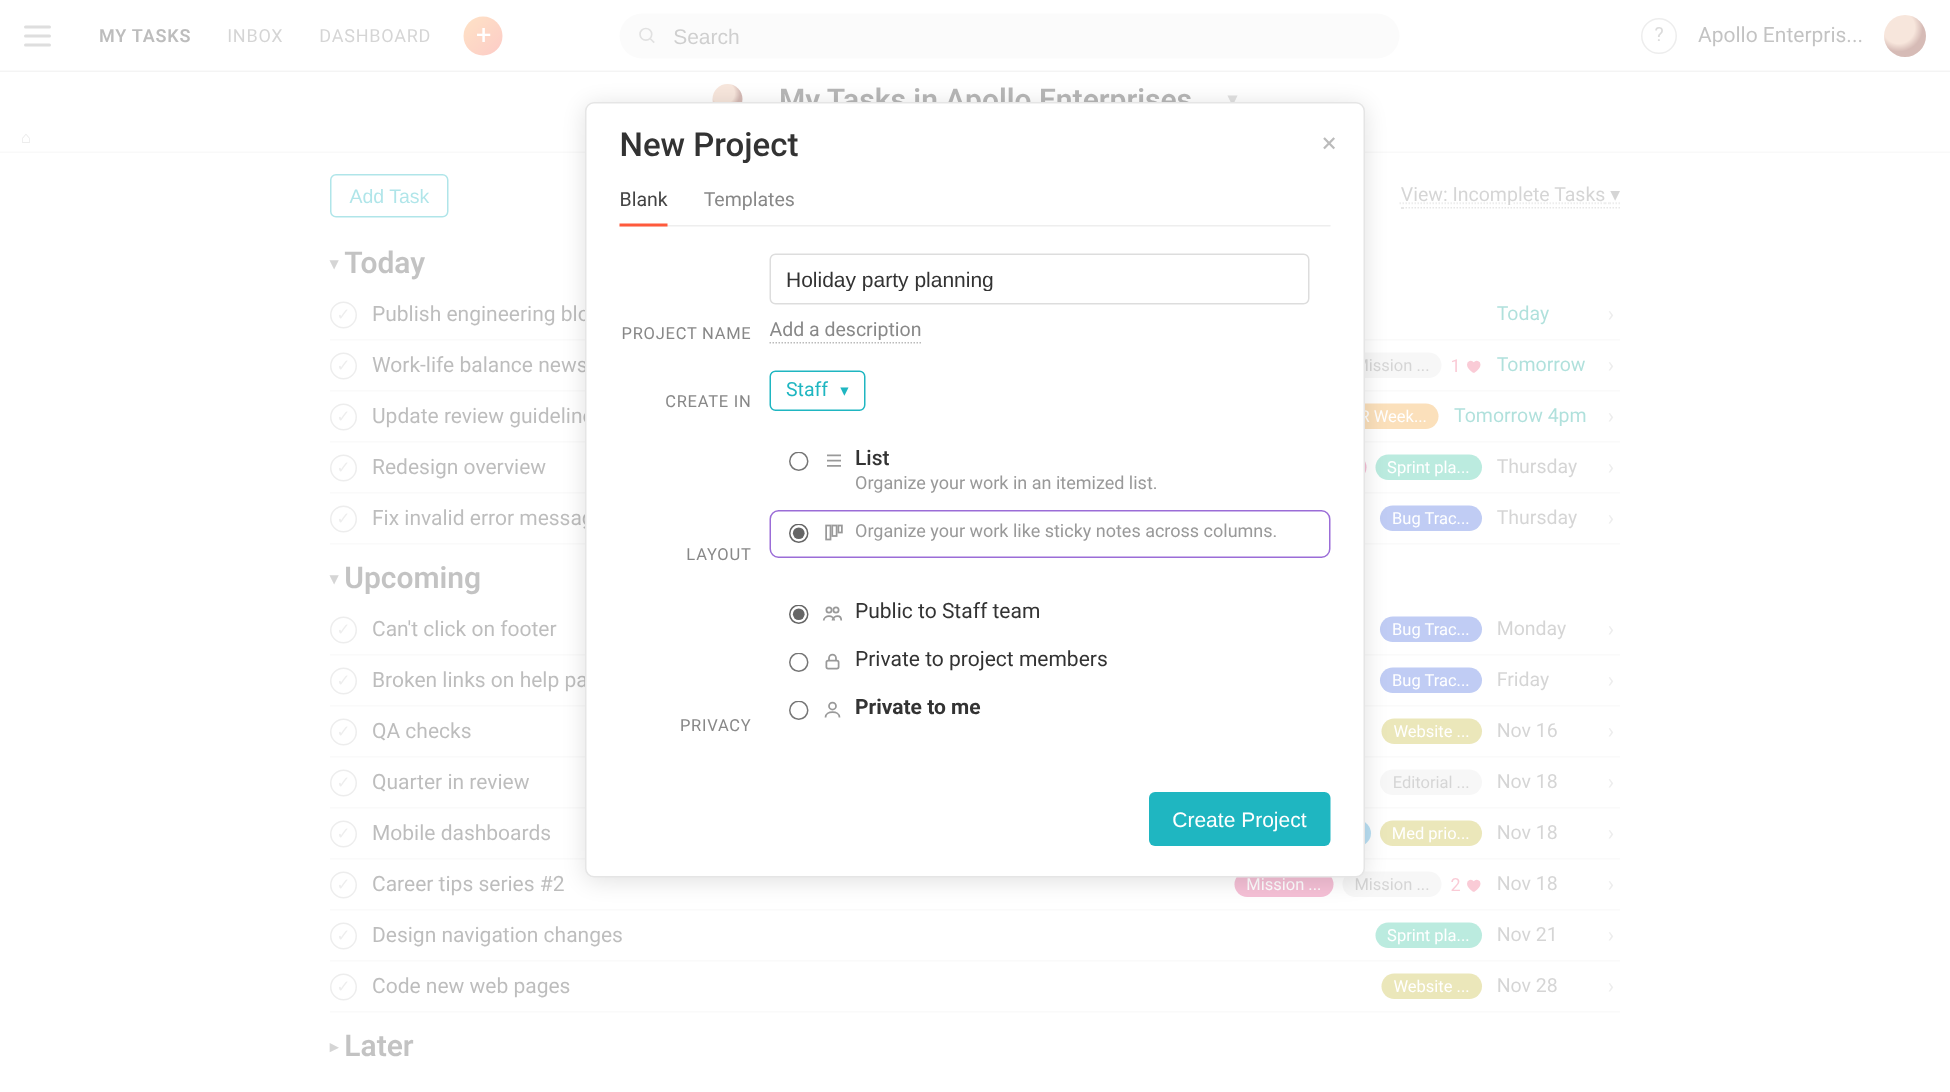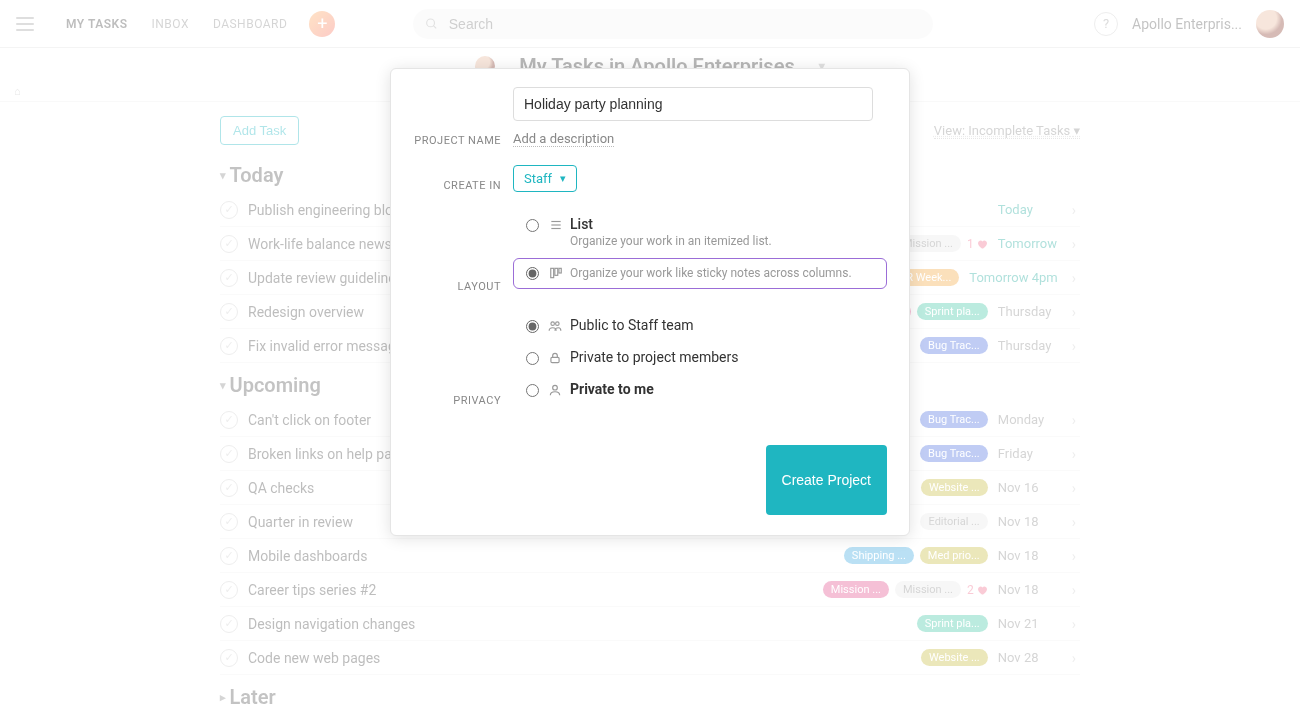--- a/index.html
+++ b/index.html
@@ -237,21 +237,21 @@
   .privacy .opt-icon svg { display:block;}
   .modal-foot {
     display:flex; justify-content:flex-end;
     padding:14px 22px 20px 22px;
   }
   .primary-btn {
     background:#1fb6c1;
     color:#fff;
     border:none;
     border-radius:4px;
-    padding:27px 16px;
+    padding:10px 16px;
     font-size:14px;
     cursor:pointer;
   }
 </style>
 </head>
 <body>
 
 <div class="topbar">
   <div class="menu-icon">
       <span></span>
@@ -422,20 +422,28 @@
           <span class="due ">Nov 28</span>
           <span class="chev">›</span>
         </div>
         <div class="section-title"><span class="tog">▸</span>Later</div>
       </div>
   </div>
 </div>
 
 <div class="overlay"></div>
 <div class="modal">
+  <div class="modal-head">
+    <div class="modal-title">New Project</div>
+    <div class="modal-close">×</div>
+    <div class="modal-tabs">
+      <div class="modal-tab active">Blank</div>
+      <div class="modal-tab">Templates</div>
+    </div>
+  </div>
   <div class="modal-body">
 
     <div class="form-row">
       <div class="form-label">PROJECT NAME</div>
       <div class="form-field">
         <input class="text-input" value="Holiday party planning" style="">
         <div><span class="desc-link">Add a description</span></div>
       </div>
     </div>
 

